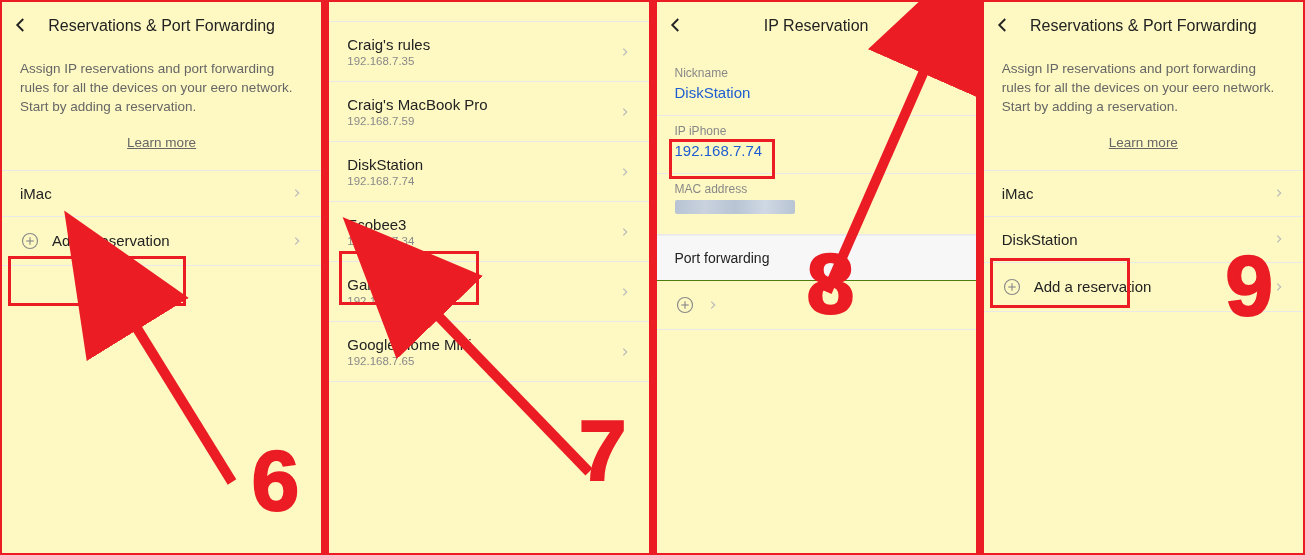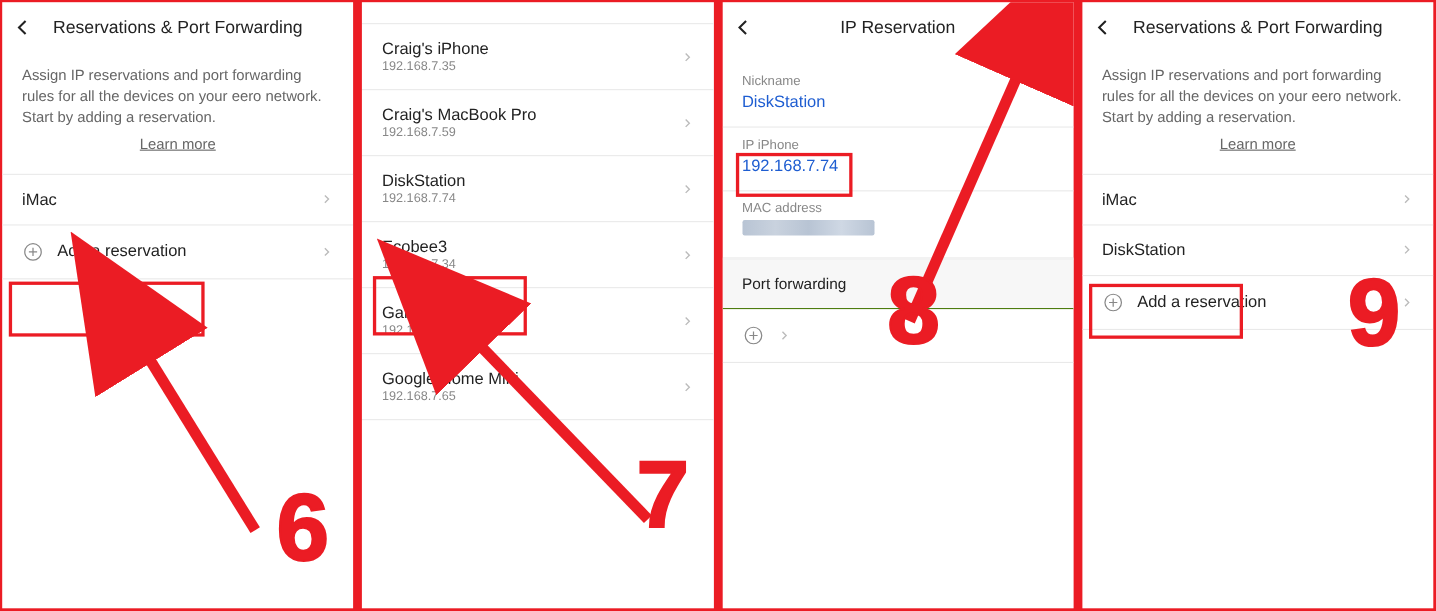--- a/index.html
+++ b/index.html
@@ -7,21 +7,21 @@
     font-family: -apple-system, BlinkMacSystemFont, "Segoe UI", Helvetica, Arial, sans-serif;
     background: #eb1c24;
     width: 1305px;
     height: 555px;
     overflow: hidden;
     display: flex;
     gap: 8px;
     padding: 2px;
   }
   .panel {
-    background: #ffffff;
+    background: #fef9c3;
     flex: 1;
     position: relative;
     overflow: hidden;
     display: flex;
     flex-direction: column;
   }
   .header {
     display: flex;
     align-items: center;
     height: 48px;
@@ -58,21 +58,21 @@
     font-size: 13.5px;
     color: #666;
     line-height: 1.4;
   }
   .learn {
     display: block;
     text-align: center;
     color: #666;
     text-decoration: underline;
     font-size: 13.5px;
-    margin-top: 0;
+    margin-top: 12px;
     margin-bottom: 20px;
     cursor: pointer;
   }
   .row {
     display: flex;
     align-items: center;
     padding: 14px 18px;
     border-bottom: 1px solid #e9e9e9;
     cursor: pointer;
     position: relative;
@@ -188,21 +188,21 @@
       </svg>
   </div>
   <div class="step-num" style="right:22px; bottom:30px;">6</div>
 </div>
 
 <div class="panel">
   <div class="spacer-top"></div>
 
   <div class="row">
     <div class="main">
-      <span class="label">Craig's iPhone</span>
+      <span class="label">Craig's rules</span>
       <span class="sub">192.168.7.35</span>
     </div>
     <span class="chev">
         <svg viewBox="0 0 24 24" fill="none" stroke-width="3">
           <polyline points="8 4 16 12 8 20"></polyline>
         </svg>
       </span>
   </div>
   <div class="row">
     <div class="main">

